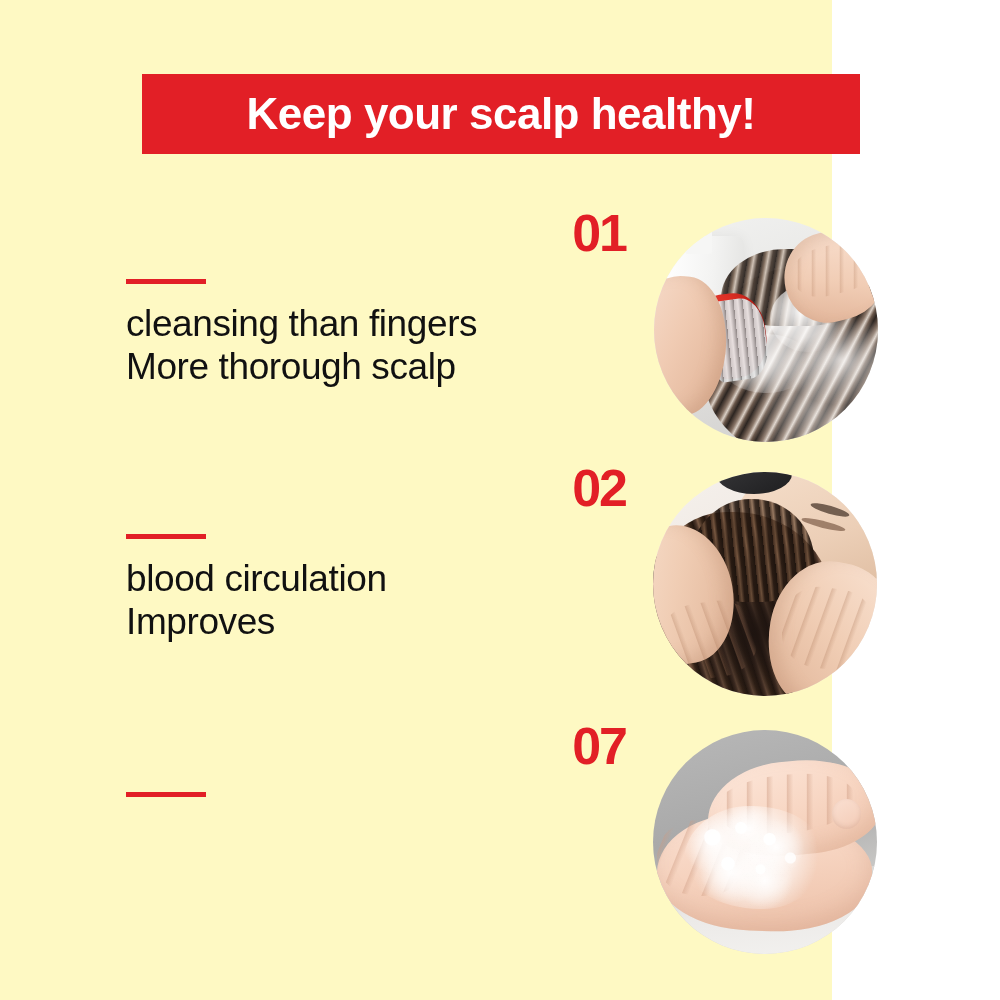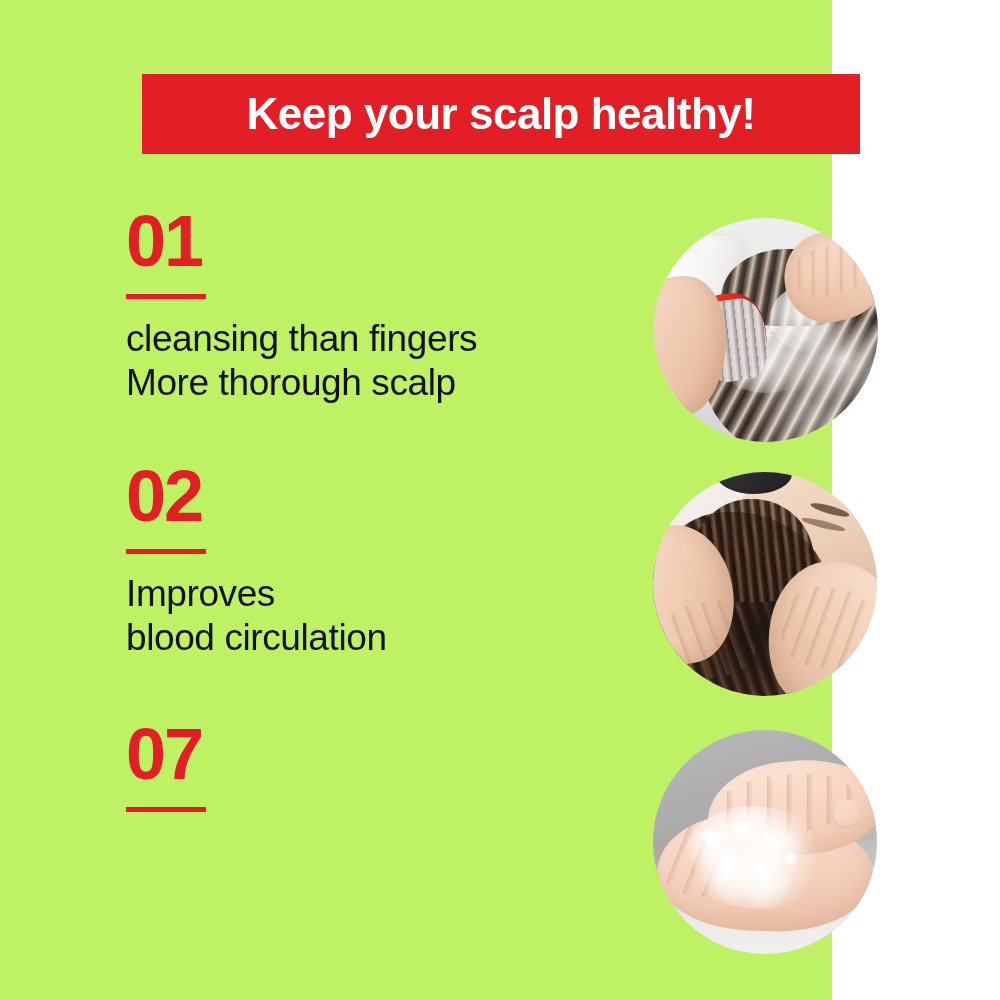--- a/index.html
+++ b/index.html
@@ -12,21 +12,21 @@
     height: 1000px;
     font-family: "Liberation Sans", sans-serif;
     overflow: hidden;
     position: relative;
   }
 
   .canvas {
     position: relative;
     width: 832px;
     height: 1000px;
-    background: #bef264;
+    background: #fef9c3;
   }
 
   
   .header-banner {
     position: absolute;
     left: 142px;
     top: 74px;
     width: 718px;
     height: 80px;
     background: #e21f26;
@@ -58,26 +58,27 @@
   .feature-text {
     position: absolute;
     left: 126px;
     top: 0;
     width: 500px;
   }
 
   .feature-number {
     color: #e21f26;
     font-family: "Liberation Sans", sans-serif;
-    font-size: 72px;
+    font-size: 52px;
     font-weight: bold;
     line-height: 0.78;
     letter-spacing: -2px;
     margin: 0;
     padding: 0;
+    text-align: right;
   }
 
   .feature-rule {
     width: 80px;
     height: 5px;
     background: #e21f26;
     margin-top: 25px;
     margin-bottom: 18px;
   }
 
@@ -396,22 +397,22 @@
         <div class="p1-fingers"></div>
       </div>
     </div>
   </div>
 
   <div class="feature feature-2">
     <div class="feature-text">
       <div class="feature-number">02</div>
       <div class="feature-rule"></div>
       <div class="feature-body">
+        <span class="line">blood circulation</span>
         <span class="line">Improves</span>
-        <span class="line">blood circulation</span>
       </div>
     </div>
     <div class="photo-circle photo-2">
       <div class="photo-inner">
         <div class="p2-bg"></div>
         <div class="p2-face"></div>
         <div class="p2-headband"></div>
         <div class="p2-hair"></div>
         <div class="p2-hair-fringe"></div>
         <div class="p2-brow"></div>

